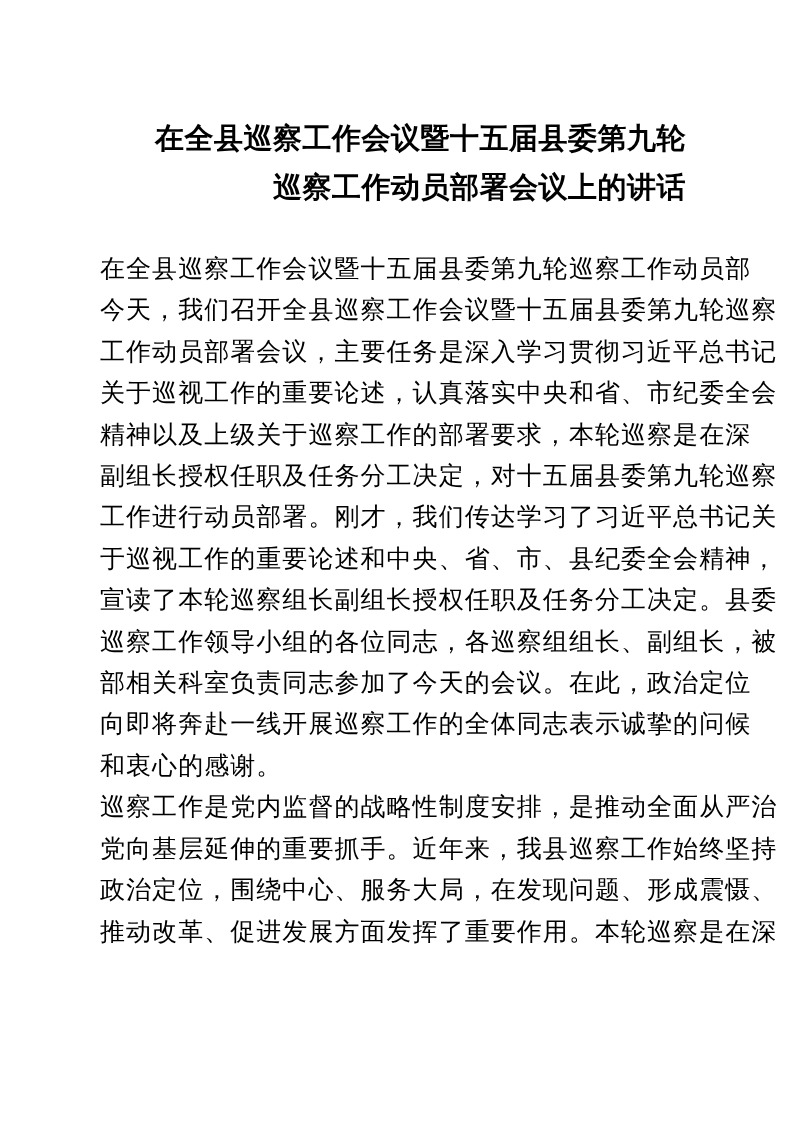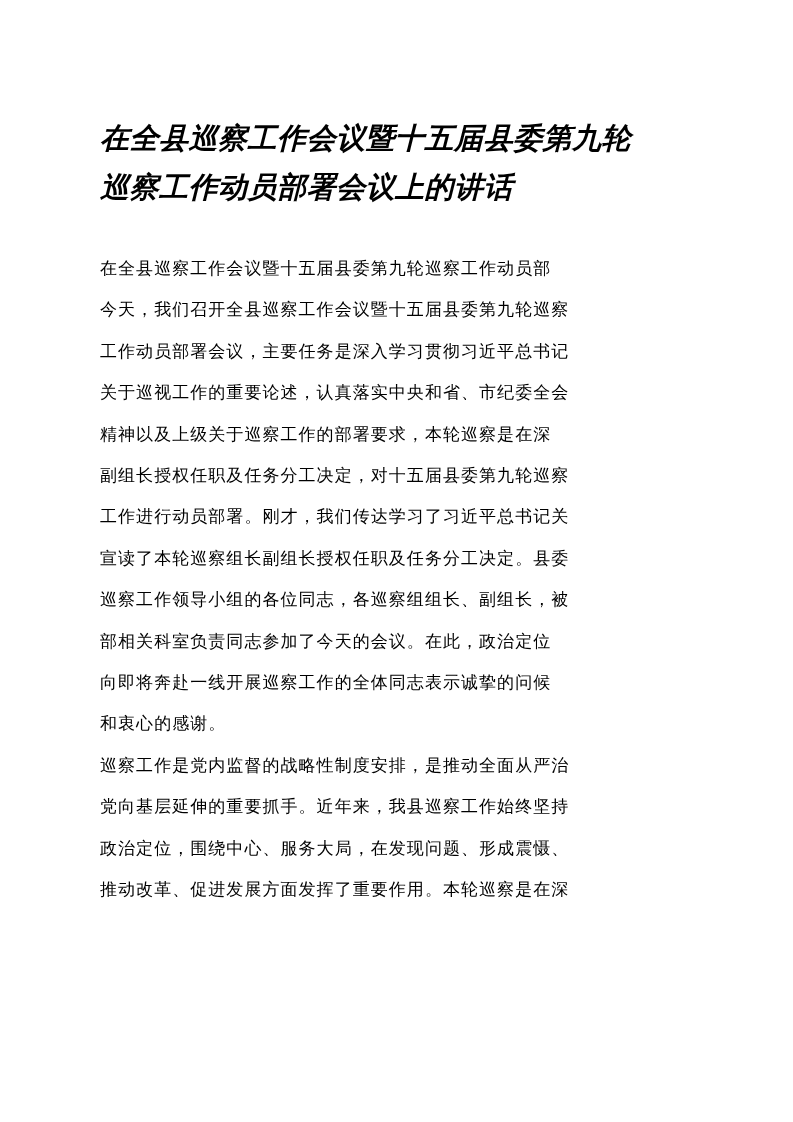--- a/index.html
+++ b/index.html
@@ -13,32 +13,31 @@
     height: 1122px;
     background: #ffffff;
     color: #000000;
     box-sizing: border-box;
     padding: 114px 107px 0 100px;
     overflow: hidden;
     font-family: "Liberation Serif", "DejaVu Serif", serif;
   }
   .doc-title {
     margin: 0 0 36px 0;
-    text-align: left;
+    text-align: right;
     font-size: 29px;
     font-weight: bold;
     line-height: 49px;
     letter-spacing: 0.5px;
-    font-style: italic;
   }
   .title-line {
     white-space: nowrap;
   }
   .doc-body {
-    font-size: 17px;
+    font-size: 25px;
     line-height: 41.4px;
   }
   .paragraph {
     margin: 0;
   }
   .body-line {
     white-space: nowrap;
     letter-spacing: 1.05px;
     text-align: left;
   }
@@ -55,20 +54,21 @@
       <div class="paragraph">
         <div class="body-line">在全县巡察工作会议暨十五届县委第九轮巡察工作动员部</div>
       </div>
       <div class="paragraph">
         <div class="body-line">今天，我们召开全县巡察工作会议暨十五届县委第九轮巡察</div>
         <div class="body-line">工作动员部署会议，主要任务是深入学习贯彻习近平总书记</div>
         <div class="body-line">关于巡视工作的重要论述，认真落实中央和省、市纪委全会</div>
         <div class="body-line">精神以及上级关于巡察工作的部署要求，本轮巡察是在深</div>
         <div class="body-line">副组长授权任职及任务分工决定，对十五届县委第九轮巡察</div>
         <div class="body-line">工作进行动员部署。刚才，我们传达学习了习近平总书记关</div>
+        <div class="body-line">于巡视工作的重要论述和中央、省、市、县纪委全会精神，</div>
         <div class="body-line">宣读了本轮巡察组长副组长授权任职及任务分工决定。县委</div>
         <div class="body-line">巡察工作领导小组的各位同志，各巡察组组长、副组长，被</div>
         <div class="body-line">部相关科室负责同志参加了今天的会议。在此，政治定位</div>
         <div class="body-line">向即将奔赴一线开展巡察工作的全体同志表示诚挚的问候</div>
         <div class="body-line">和衷心的感谢。</div>
       </div>
       <div class="paragraph">
         <div class="body-line">巡察工作是党内监督的战略性制度安排，是推动全面从严治</div>
         <div class="body-line">党向基层延伸的重要抓手。近年来，我县巡察工作始终坚持</div>
         <div class="body-line">政治定位，围绕中心、服务大局，在发现问题、形成震慑、</div>

